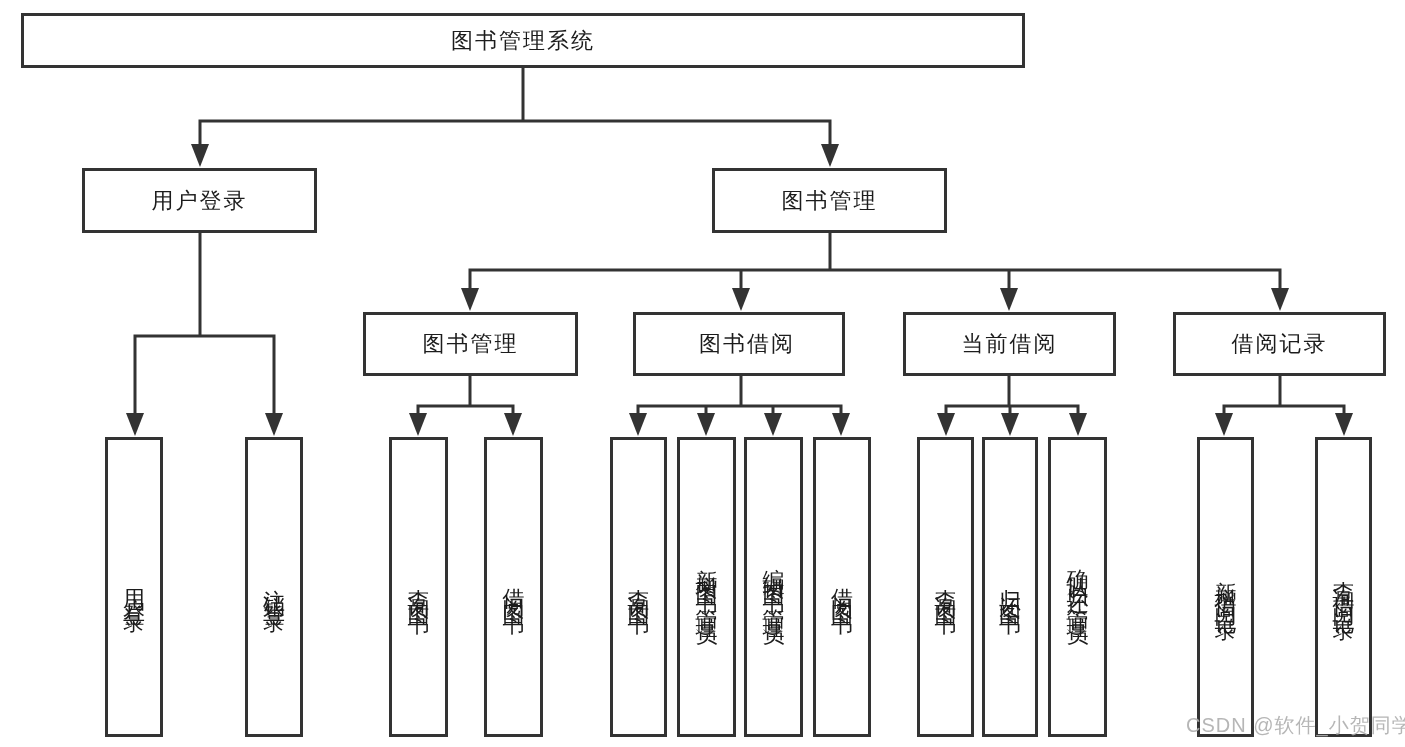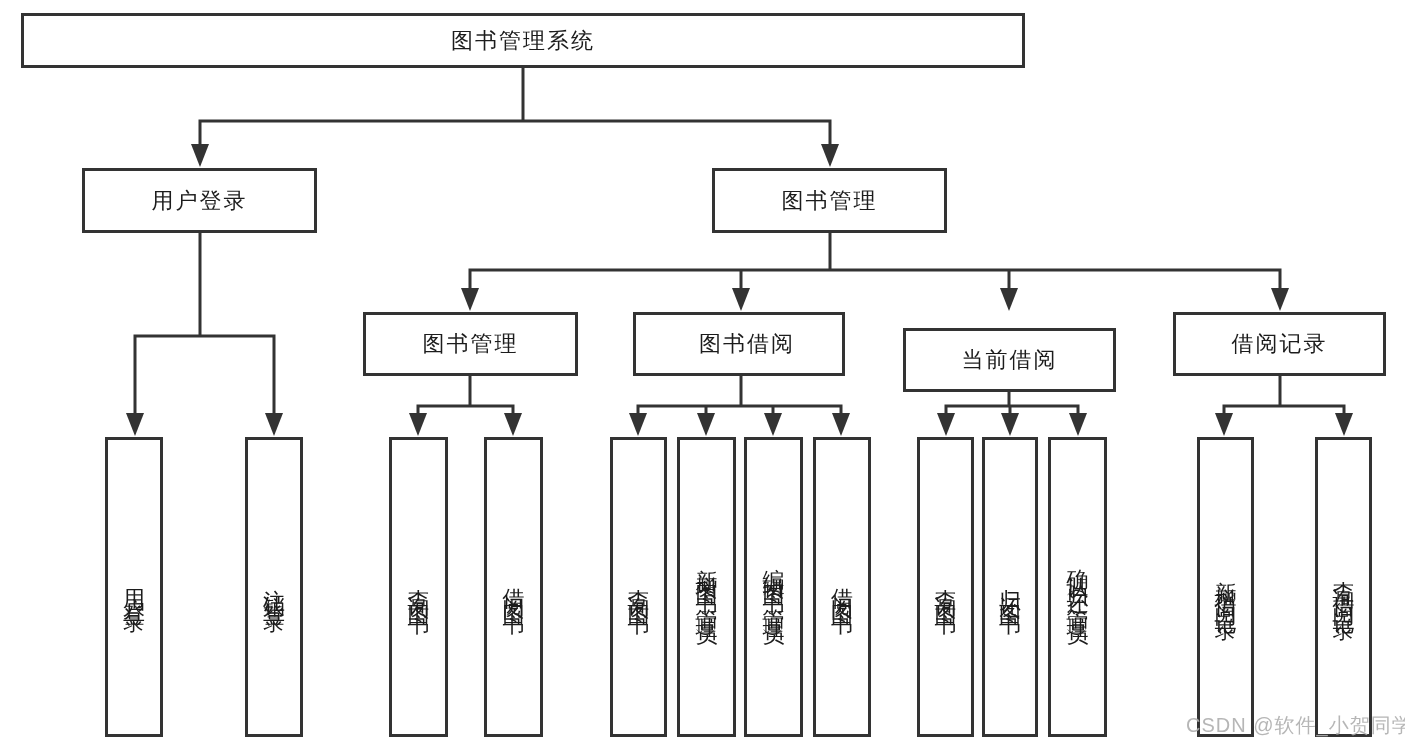--- a/index.html
+++ b/index.html
@@ -113,21 +113,21 @@
   <div class="node" style="left:712px; top:168px; width:235px; height:65px;">
     <span class="lbl">图书管理</span>
   </div>
 
   <div class="node" style="left:363px; top:312px; width:215px; height:64px;">
     <span class="lbl">图书管理</span>
   </div>
   <div class="node" style="left:633px; top:312px; width:212px; height:64px;padding-left:16px;">
     <span class="lbl">图书借阅</span>
   </div>
-  <div class="node" style="left:903px; top:328px; width:213px; height:64px;">
+  <div class="node" style="left:903px; top:312px; width:213px; height:64px;">
     <span class="lbl">当前借阅</span>
   </div>
   <div class="node" style="left:1173px; top:312px; width:213px; height:64px;">
     <span class="lbl">借阅记录</span>
   </div>
 
   <div class="node leaf" style="left:105px; top:437px; width:58px; height:300px;">
     <span class="lbl">用户登录</span>
   </div>
   <div class="node leaf" style="left:245px; top:437px; width:58px; height:300px;">

